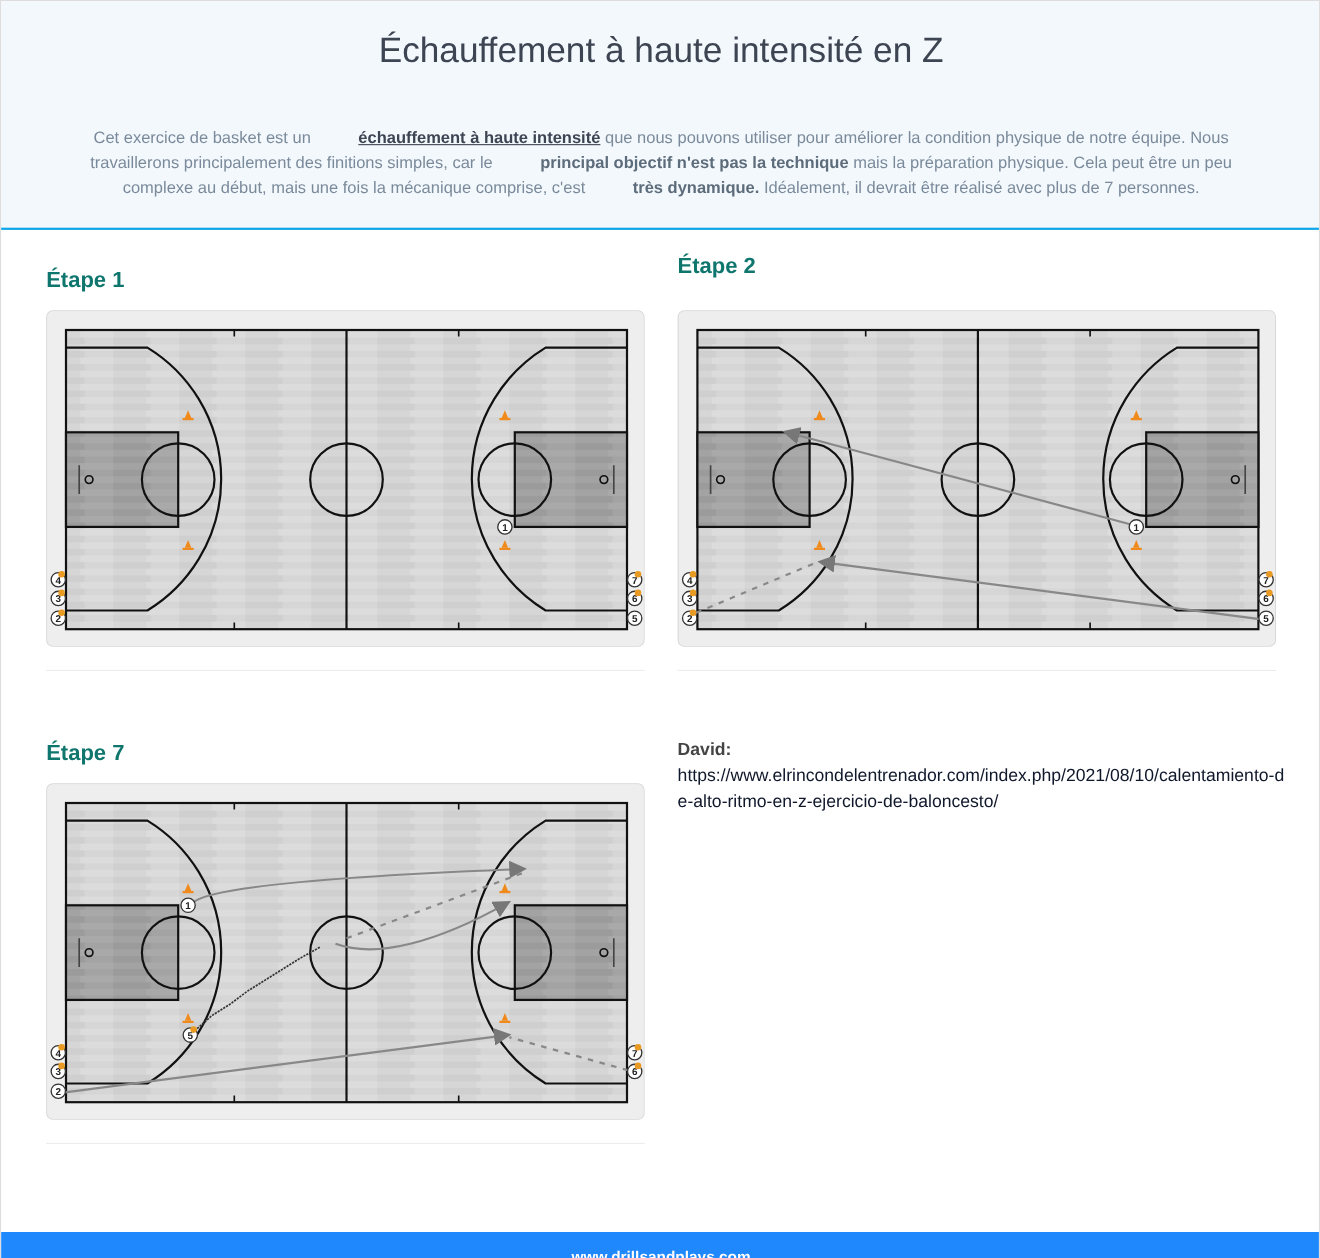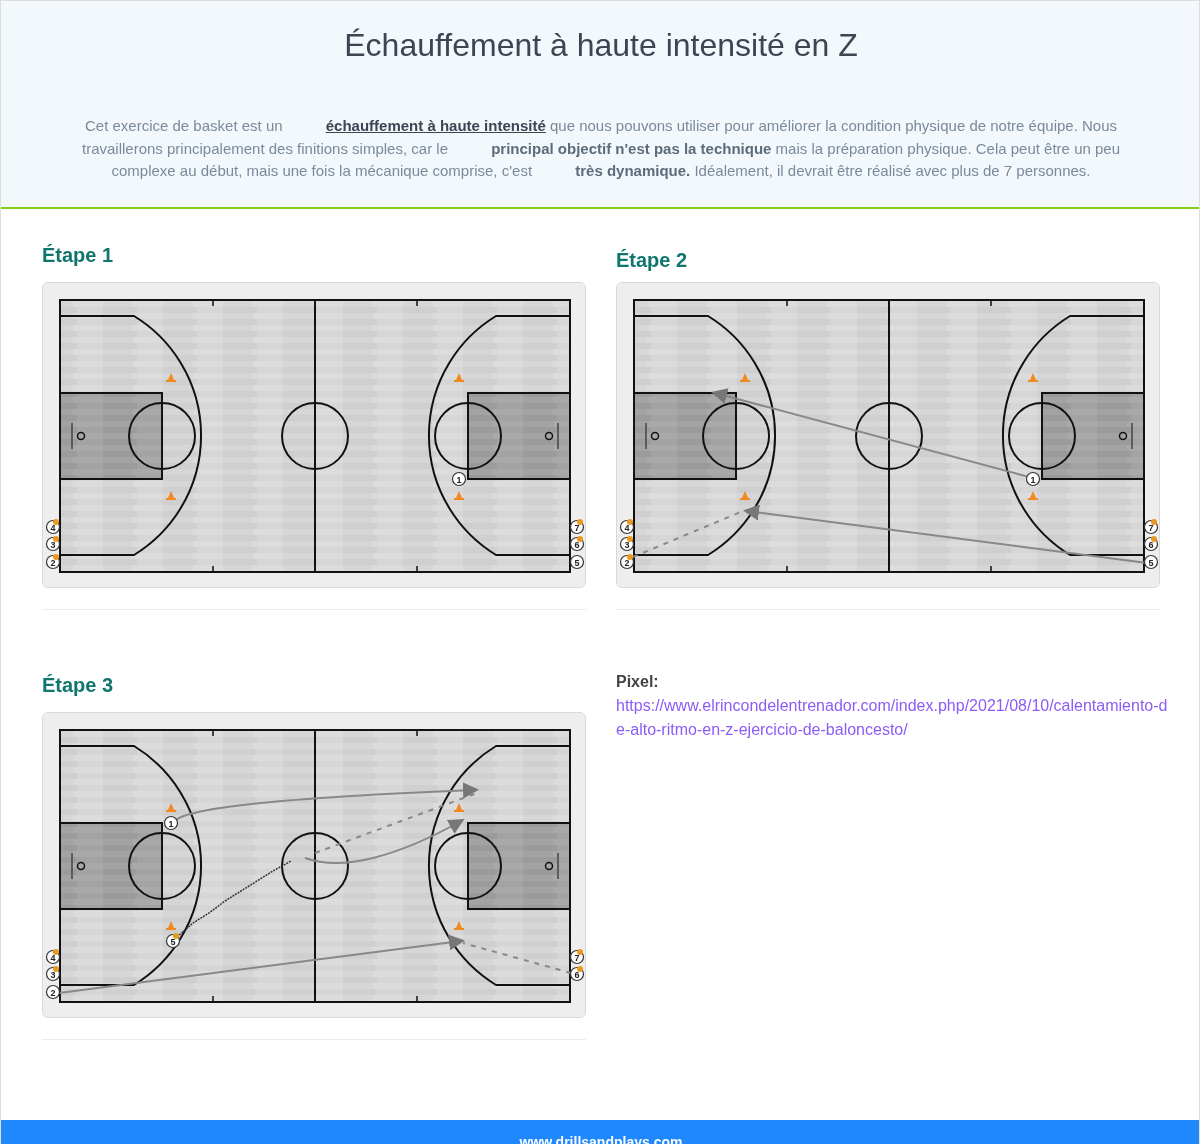--- a/index.html
+++ b/index.html
@@ -1,30 +1,30 @@
 <!DOCTYPE html>
 <html><head>
 <meta charset="utf-8">
 <style>
   * { box-sizing: border-box; margin: 0; padding: 0; }
   html, body { width: 1200px; height: 1144px; background: #fff; }
   body { font-family: "Liberation Sans", sans-serif; color: #444; position: relative; overflow: hidden; border-left: 1px solid #ddd; border-right: 1px solid #ddd; border-top: 1px solid #ddd; }
-  .header { position: absolute; left: 0; top: 0; width: 1200px; height: 208px; background: #f3f8fd; border-bottom: 2px solid #84cc16; text-align: center; }
+  .header { position: absolute; left: 0; top: 0; width: 1200px; height: 208px; background: #f3f8fd; border-bottom: 2px solid #0ea5e9; text-align: center; }
   .title { position: absolute; top: 26px; left: 0; width: 100%; font-size: 32px; color: #3d4452; font-weight: normal; }
   .author { position: absolute; top: 74px; left: 0; width: 100%; font-size: 16px; color: #555; }
   .author b { color: #444; }
   .desc { position: absolute; top: 114px; left: 50px; width: 1100px; font-size: 15px; line-height: 22.5px; color: #7a8a9a; }
   .desc b { color: #5d6c7b; margin-left: 39px; }
   .desc .ul { color: #3d4452; text-decoration: underline; }
   .step-title { position: absolute; font-size: 20px; font-weight: bold; color: #0f766e; }
   .court-box { position: absolute; width: 544px; height: 306px; border: 1px solid #d8d8d8; border-radius: 6px; overflow: hidden; background: #f2f2f2; }
   .court-box svg { display: block; }
   .sep { position: absolute; width: 544px; height: 1px; background: #ececec; }
   .src-label { position: absolute; left: 615px; top: 672px; font-size: 16px; font-weight: bold; color: #444; }
-  .src-url { position: absolute; left: 615px; top: 693px; width: 560px; font-size: 16px; line-height: 24px; color: #8b5cf6; word-break: break-all; }
+  .src-url { position: absolute; left: 615px; top: 693px; width: 560px; font-size: 16px; line-height: 24px; color: #0f172a; word-break: break-all; }
   .footer { position: absolute; left: 0; top: 1099px; width: 1200px; height: 45px; background: #1e88fc; color: #fff; text-align: center; font-size: 14px; font-weight: bold; line-height: 45px; margin-top: 20px; }
 </style>
 </head>
 <body>
 
 <div class="header">
   <h1 class="title">Échauffement à haute intensité en Z</h1>
   <p class="desc"><span>Cet exercice de basket est un </span><b class="ul">échauffement à haute intensité</b><span> que nous pouvons utiliser pour améliorer la condition physique de notre équipe. Nous travaillerons principalement des finitions simples, car le </span><b>principal objectif n'est pas la technique</b><span> mais la préparation physique. Cela peut être un peu complexe au début, mais une fois la mécanique comprise, c'est </span><b>très dynamique.</b><span> Idéalement, il devrait être réalisé avec plus de 7 personnes.</span></p>
 </div>
 
@@ -102,21 +102,21 @@
         <circle cx="537" cy="256" r="3" fill="#e89a22"></circle>
       </g>
       <g>
         <circle cx="534" cy="279" r="6.5" fill="#fff" stroke="#333" stroke-width="1.2"></circle>
         <text x="534" y="282.5" font-size="9" font-family="Liberation Sans, sans-serif" font-weight="bold" text-anchor="middle" fill="#222">5</text>
       </g>
     </svg>
   </div>
 <div class="sep" style="left:41px; top:608px;"></div>
 
-<div class="step-title" style="left:615px; top:248px;">Étape 2</div>
+<div class="step-title" style="left:615px; top:230px;">Étape 2</div>
 <div class="court-box" style="left:615px; top:281px;">
     <svg width="544" height="306" xmlns="http://www.w3.org/2000/svg">
       <defs>
         <pattern id="wood" width="60" height="12" patternUnits="userSpaceOnUse">
           <rect width="60" height="12" fill="#d6d6d6"></rect>
           <rect x="0" y="0" width="34" height="6" fill="#cfcfcf"></rect>
           <rect x="30" y="6" width="30" height="6" fill="#dcdcdc"></rect>
         </pattern>
         <pattern id="wood2" width="60" height="12" patternUnits="userSpaceOnUse">
           <rect width="60" height="12" fill="#a3a3a3"></rect>
@@ -186,21 +186,21 @@
         <circle cx="537" cy="256" r="3" fill="#e89a22"></circle>
       </g>
       <g>
         <circle cx="534" cy="279" r="6.5" fill="#fff" stroke="#333" stroke-width="1.2"></circle>
         <text x="534" y="282.5" font-size="9" font-family="Liberation Sans, sans-serif" font-weight="bold" text-anchor="middle" fill="#222">5</text>
       </g>
     </svg>
   </div>
 <div class="sep" style="left:615px; top:608px;"></div>
 
-<div class="step-title" style="left:41px; top:673px;">Étape 3</div>
+<div class="step-title" style="left:41px; top:673px;">Étape 7</div>
 <div class="court-box" style="left:41px; top:711px;">
     <svg width="544" height="306" xmlns="http://www.w3.org/2000/svg">
       <defs>
         <pattern id="wood" width="60" height="12" patternUnits="userSpaceOnUse">
           <rect width="60" height="12" fill="#d6d6d6"></rect>
           <rect x="0" y="0" width="34" height="6" fill="#cfcfcf"></rect>
           <rect x="30" y="6" width="30" height="6" fill="#dcdcdc"></rect>
         </pattern>
         <pattern id="wood2" width="60" height="12" patternUnits="userSpaceOnUse">
           <rect width="60" height="12" fill="#a3a3a3"></rect>
@@ -273,16 +273,16 @@
       </g>
       <g>
         <circle cx="534" cy="261" r="6.5" fill="#fff" stroke="#333" stroke-width="1.2"></circle>
         <text x="534" y="264.5" font-size="9" font-family="Liberation Sans, sans-serif" font-weight="bold" text-anchor="middle" fill="#222">6</text>
         <circle cx="537" cy="256" r="3" fill="#e89a22"></circle>
       </g>
     </svg>
   </div>
 <div class="sep" style="left:41px; top:1038px;"></div>
 
-<div class="src-label">Pixel:</div>
+<div class="src-label">David:</div>
 <div class="src-url">https://www.elrincondelentrenador.com/index.php/2021/08/10/calentamiento-de-alto-ritmo-en-z-ejercicio-de-baloncesto/</div>
 
 <div class="footer">www.drillsandplays.com</div>
 
 </body></html>

